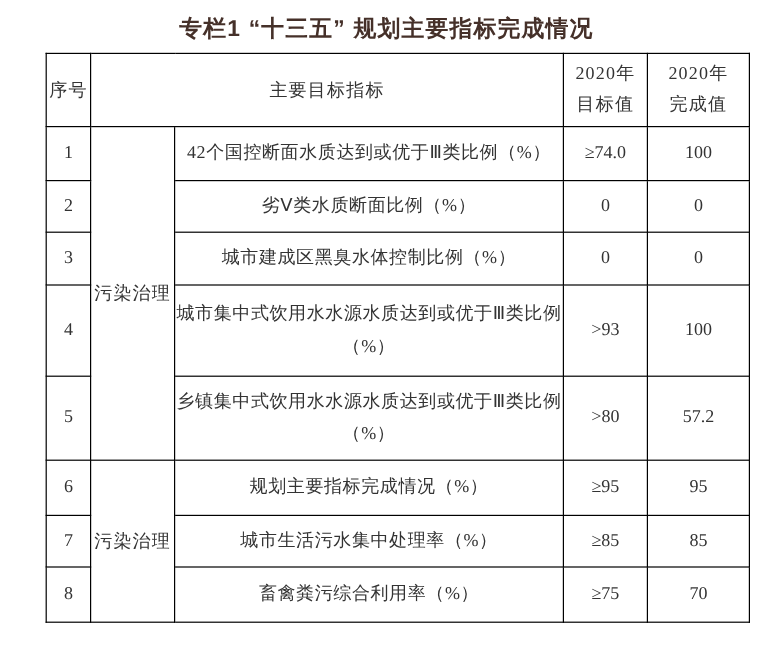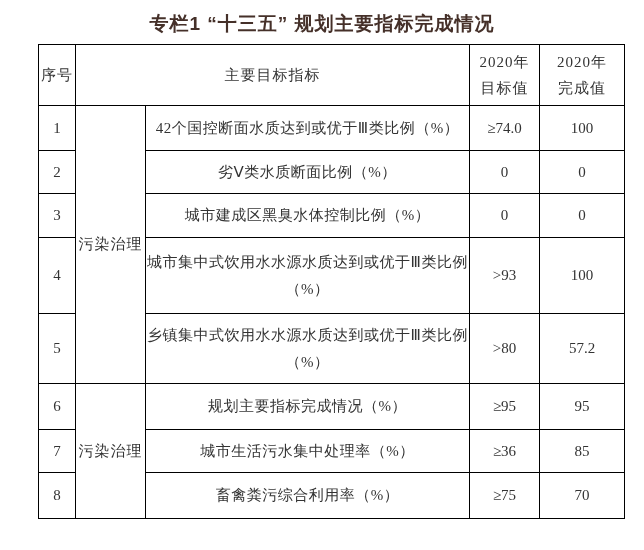--- a/index.html
+++ b/index.html
@@ -132,21 +132,21 @@
     <tr class="rh-46">
       <td class="cell-no">6</td>
       <td class="cell-category" rowspan="3">污染治理</td>
       <td class="cell-indicator">规划主要指标完成情况（%）</td>
       <td class="cell-target">≥95</td>
       <td class="cell-completed">95</td>
     </tr>
     <tr class="rh-43">
       <td class="cell-no">7</td>
       <td class="cell-indicator">城市生活污水集中处理率（%）</td>
-      <td class="cell-target">≥36</td>
+      <td class="cell-target">≥85</td>
       <td class="cell-completed">85</td>
     </tr>
     <tr class="rh-46">
       <td class="cell-no">8</td>
       <td class="cell-indicator">畜禽粪污综合利用率（%）</td>
       <td class="cell-target">≥75</td>
       <td class="cell-completed">70</td>
     </tr>
   </tbody>
 </table>

